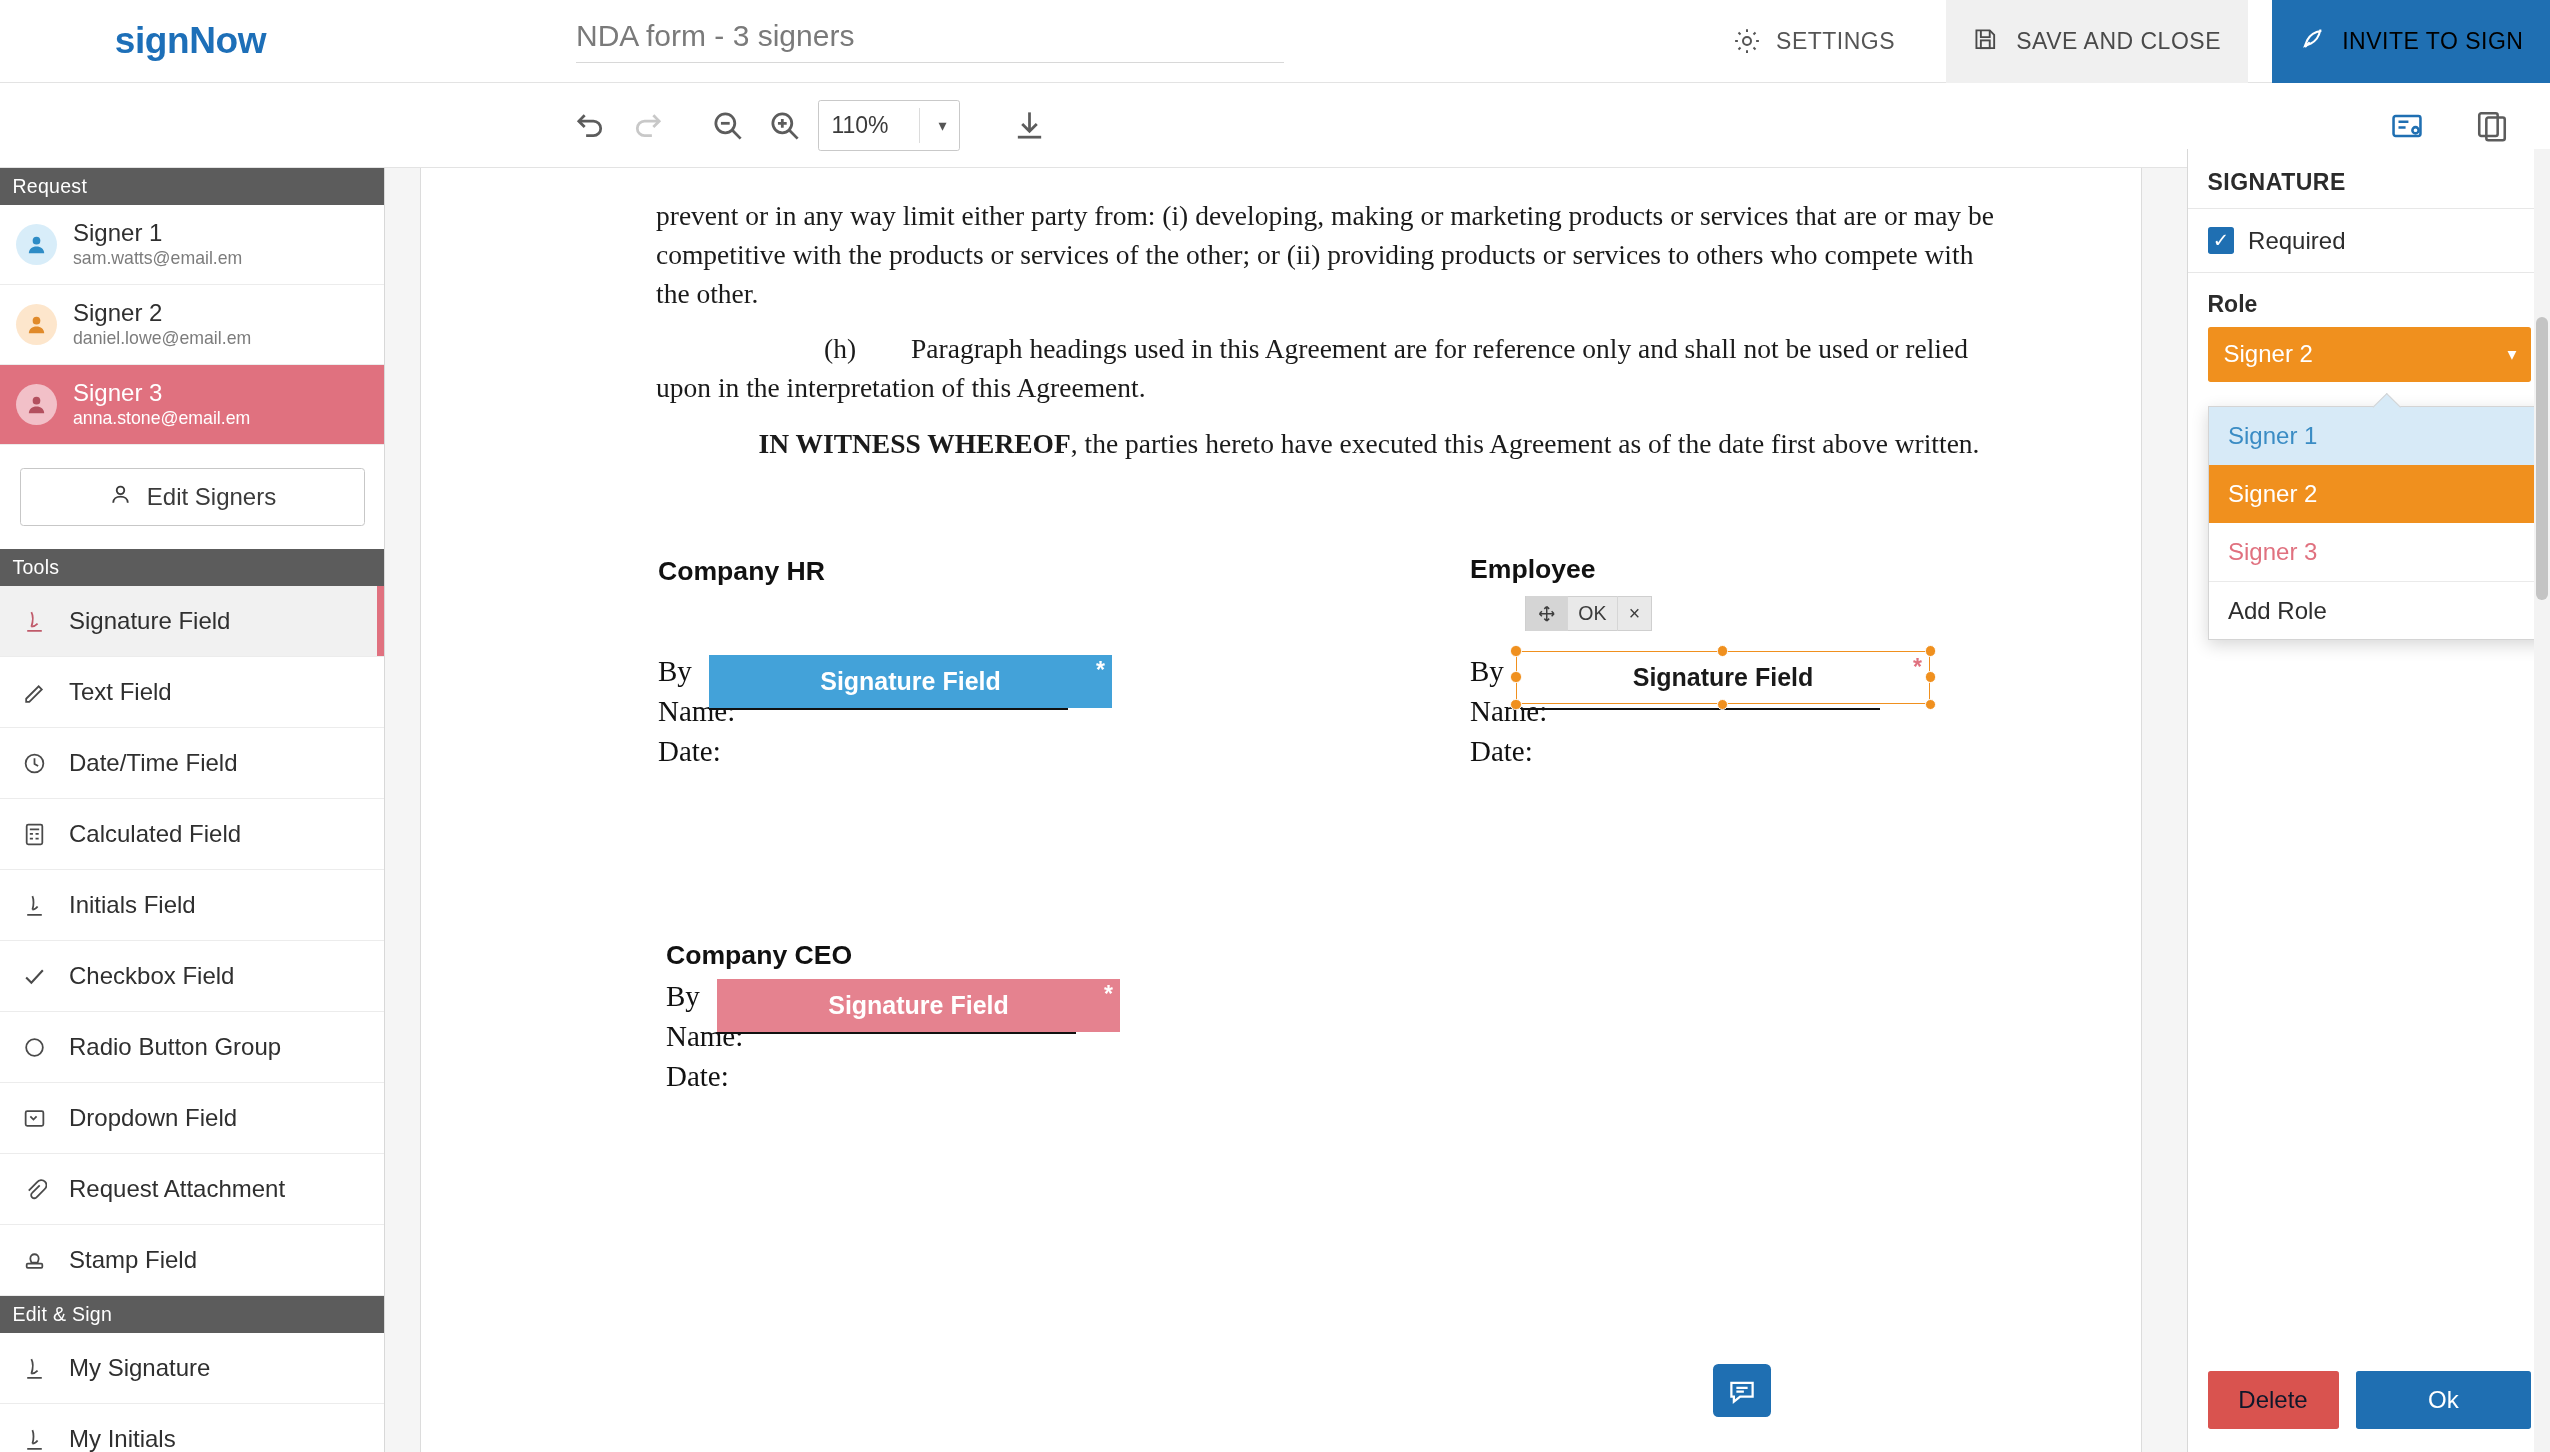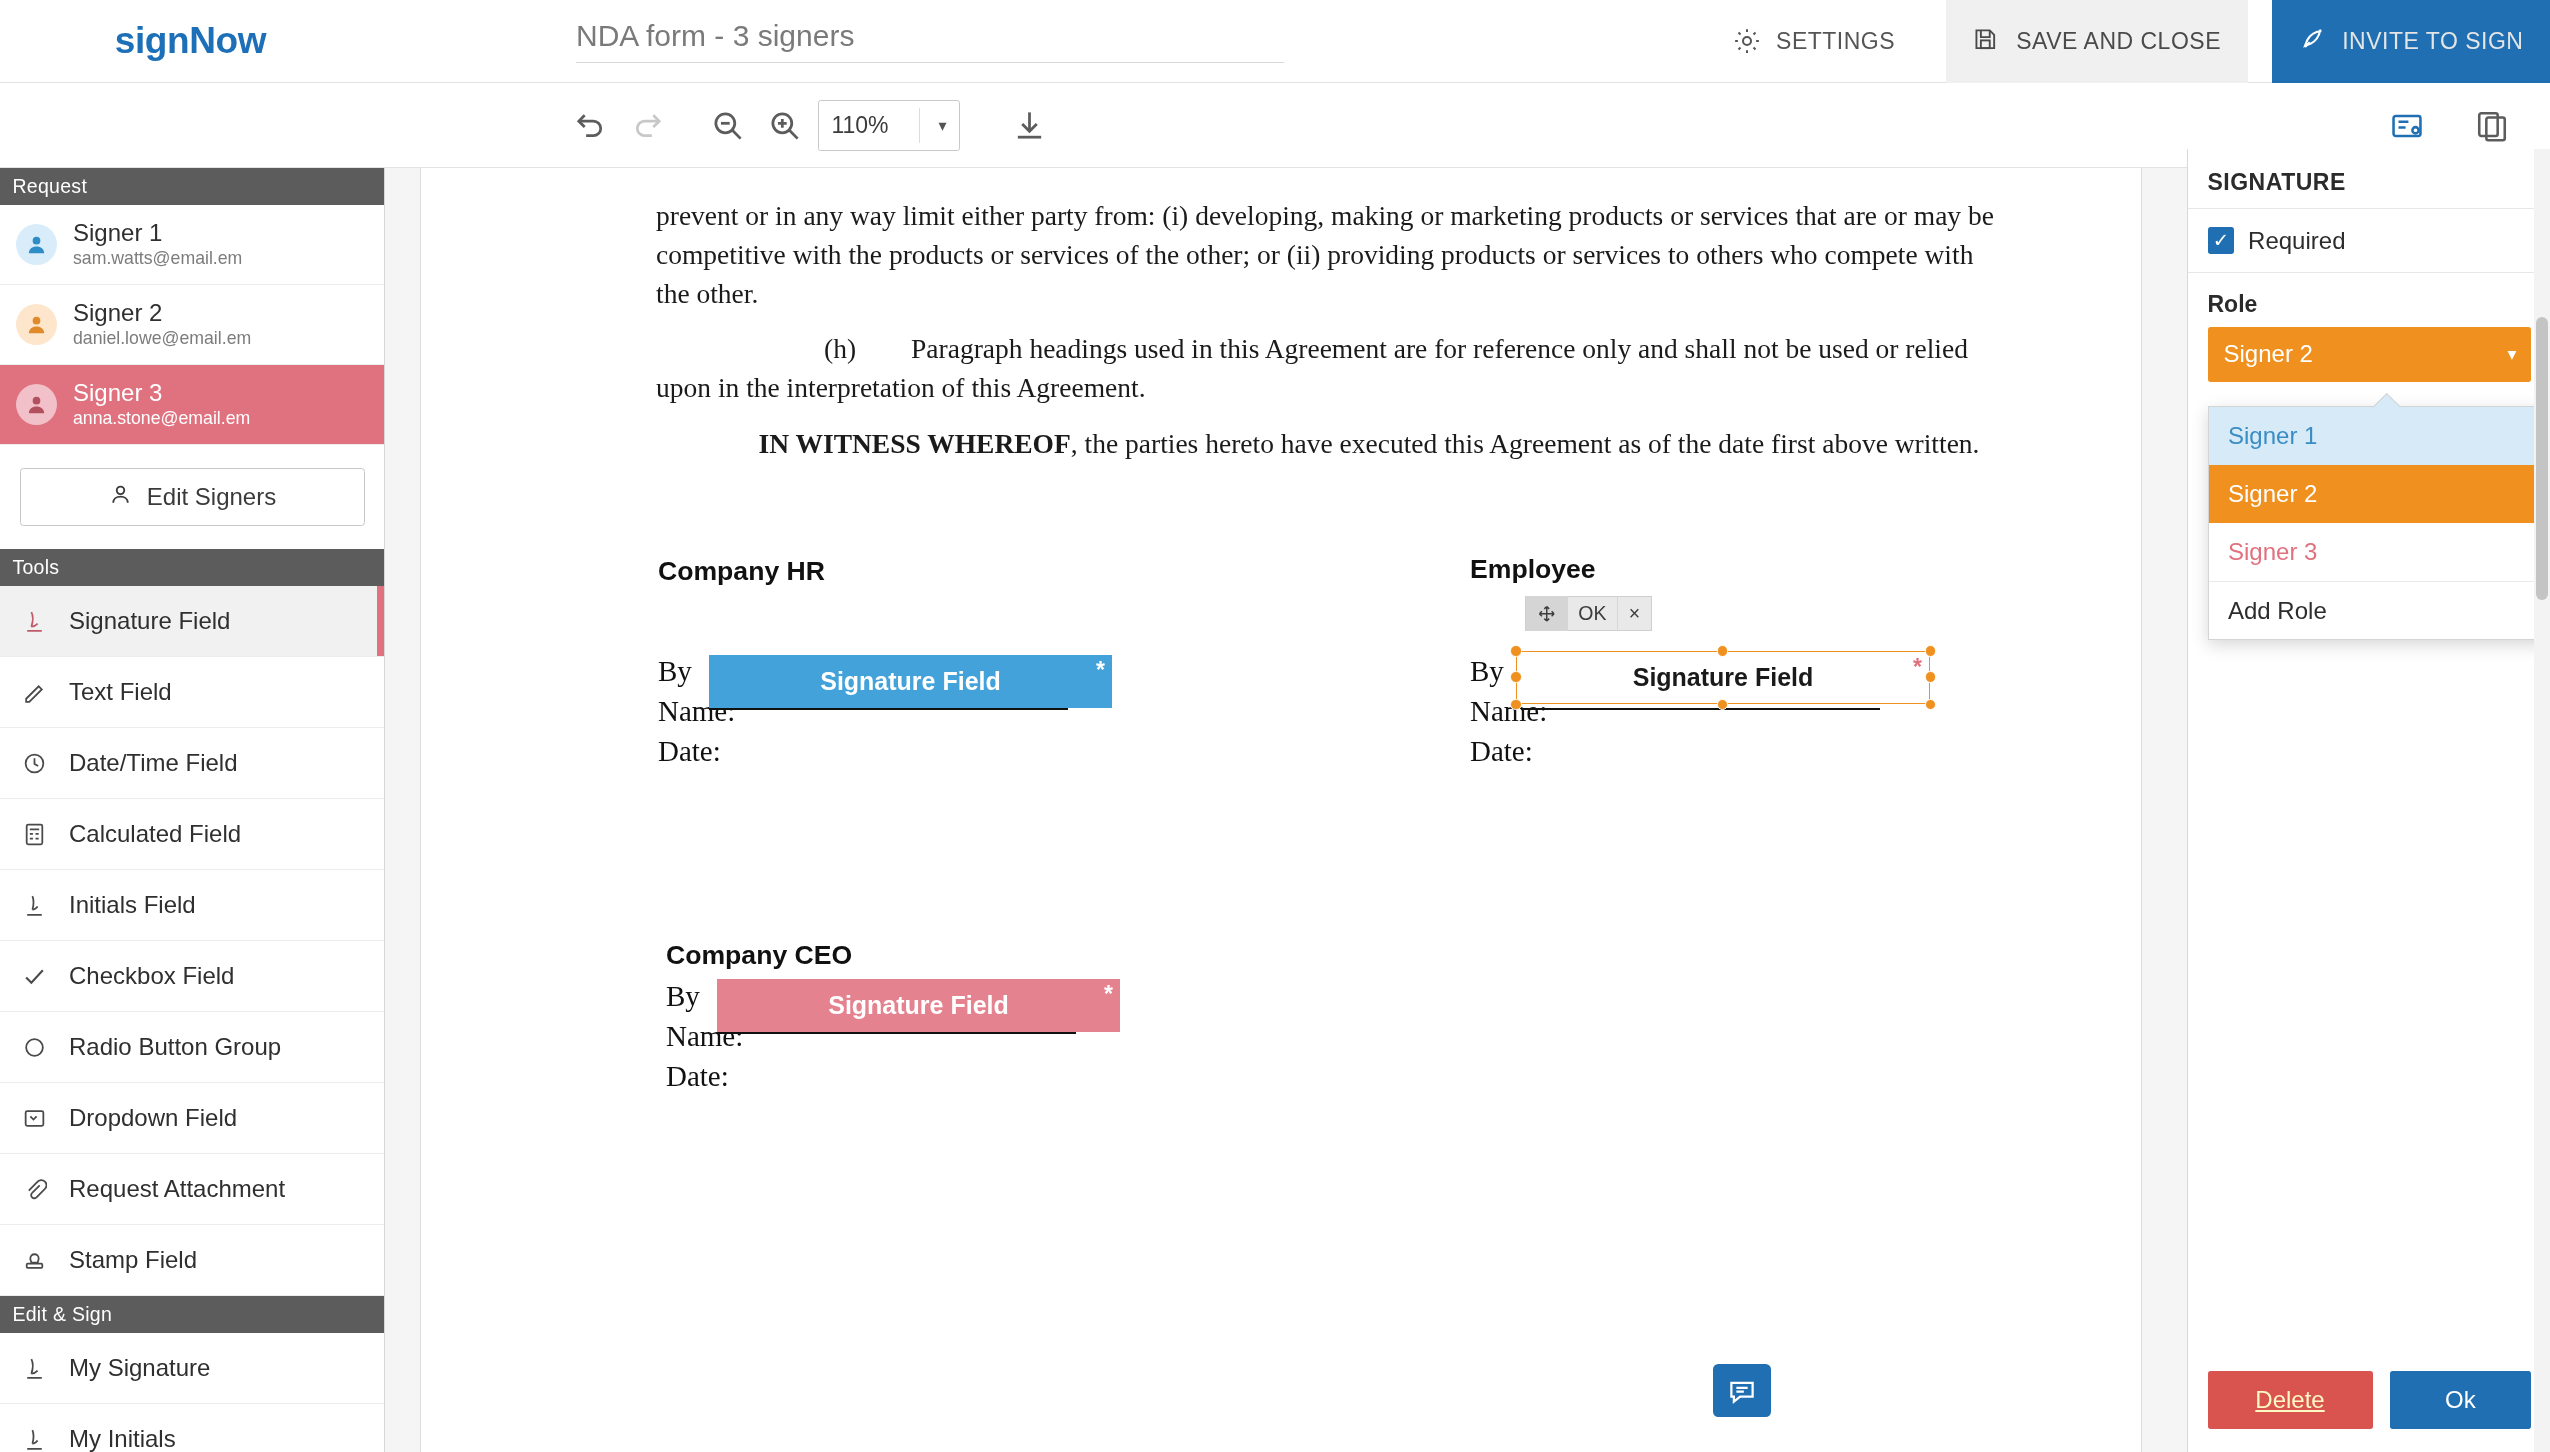--- a/index.html
+++ b/index.html
@@ -35,21 +35,21 @@
     padding-bottom: 8.9px; width: 708px;
   }
   .topbar-right { margin-left: auto; display: flex; height: 83px; align-items: stretch; gap: 24px; }
   .tb-btn {
     display: flex; align-items: center; gap: 14px;
     padding: 0 26.6px; font-size: 23px; color: #5a5a5a;
     letter-spacing: 0.5px;
   }
   .tb-btn.settings { color: #555; }
   .tb-btn.save { background: #f0f0f0; color: #4a4a4a; }
-  .tb-btn.invite { background: #1f6fb2; color: #e5e5e5; }
+  .tb-btn.invite { background: #1f6fb2; color: #000000; }
   .tb-icon { display: inline-block; width: 30px; height: 30px; }
 
   
   .toolbar {
     position: absolute; top: 83px; left: 0; width: 2550px; height: 85px;
     background: #ffffff; border-bottom: 0.9px solid #e3e3e3;
   }
   .toolbar-center {
     position: absolute; left: 567px; top: 0; height: 85px;
     display: flex; align-items: center; gap: 11px;
@@ -202,22 +202,22 @@
   .dd-arrow {
     position: absolute; left: 168px; top: -9.7px; width: 19.5px; height: 19.5px;
     background: #d7eaf7; border-left: 0.9px solid #d4d4d4; border-top: 0.9px solid #d4d4d4;
     transform: rotate(45deg);
   }
   .rp-footer {
     position: absolute; left: 0; right: 0; bottom: 23px;
     display: flex; gap: 17.7px; padding: 0 19.5px;
   }
   .btn-delete {
-    width: 165px; height: 58px; background: #d9534f; color: #fef9c3;
-    display: flex; align-items: center; justify-content: center; font-size: 24px; border-radius: 2.7px; text-decoration: underline;
+    width: 131px; height: 58px; background: #d9534f; color: #0f172a;
+    display: flex; align-items: center; justify-content: center; font-size: 24px; border-radius: 2.7px;
   }
   .btn-ok {
     flex: 1; height: 58px; background: #1f6fb2; color: #fff;
     display: flex; align-items: center; justify-content: center; font-size: 24px; border-radius: 2.7px;
   }
   .chat-bubble {
     position: absolute; right: 416px; bottom: 35px; width: 58px; height: 53px;
     background: #1f6fb2; border-radius: 5.3px;
     display: flex; align-items: center; justify-content: center; color: #fff;
   }

